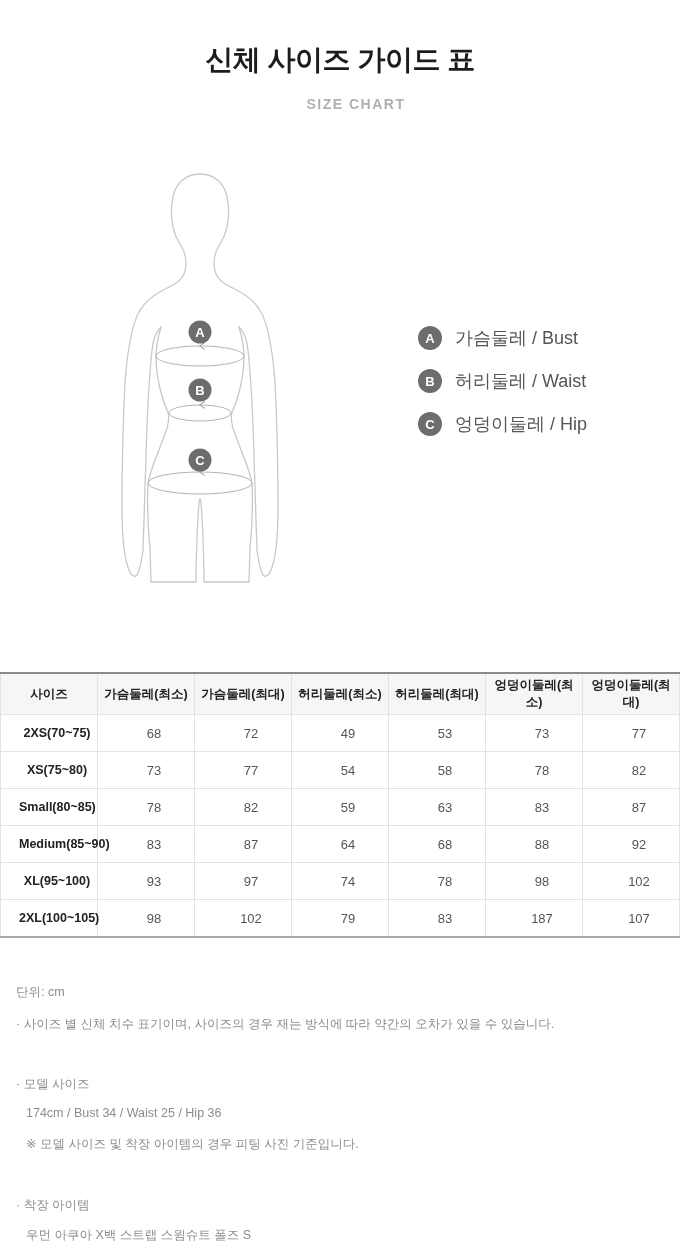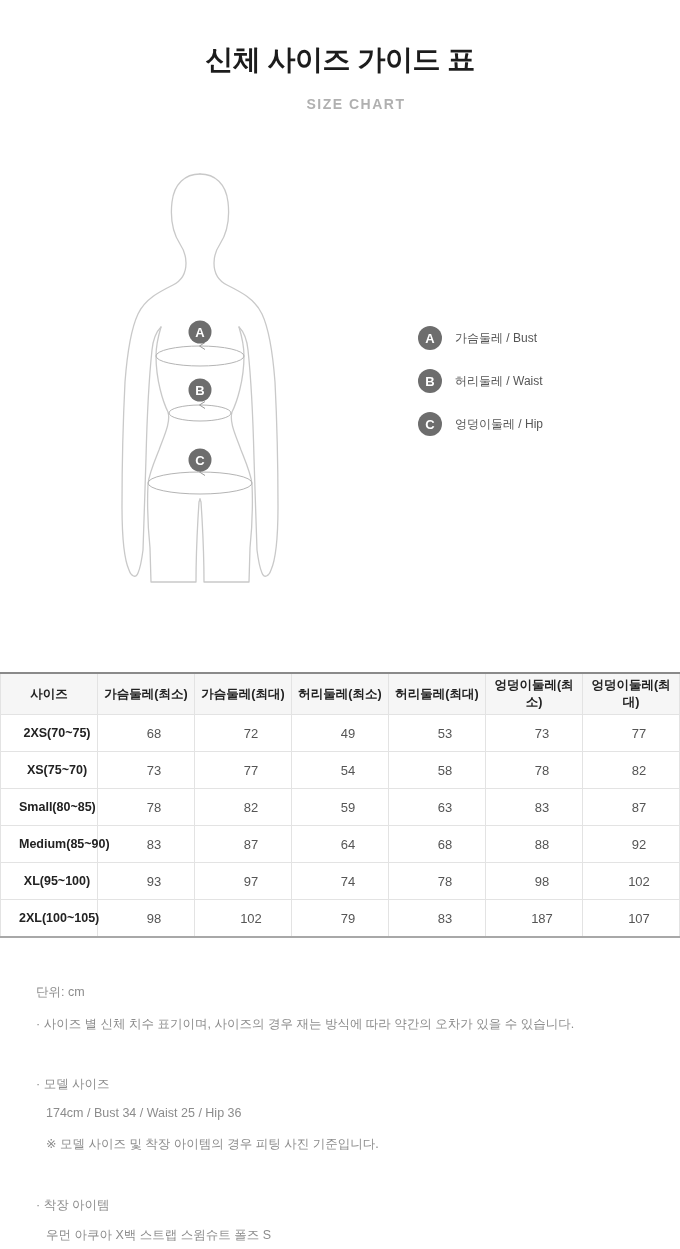--- a/index.html
+++ b/index.html
@@ -24,33 +24,33 @@
     font-size:28px;line-height:36px;font-weight:800;color:var(--c-title);letter-spacing:-0.5px;}
   .subtitle{position:absolute;top:96px;left:16px;width:680px;text-align:center;
     font-size:14px;font-weight:700;color:var(--c-subtitle);letter-spacing:1.5px;}
 
   .figure-wrap{position:absolute;left:115px;top:170px;width:170px;height:420px;}
 
   .legend{position:absolute;left:418px;top:326px;}
   .legend-row{display:flex;align-items:center;height:24px;margin-bottom:19px;}
   .legend-badge{width:24px;height:24px;border-radius:50%;background:var(--c-badge);
     color:#ffffff;font-size:13px;font-weight:700;display:flex;align-items:center;justify-content:center;flex:0 0 24px;}
-  .legend-label{margin-left:13px;font-size:12px;color:var(--c-legend);white-space:nowrap;}
+  .legend-label{margin-left:13px;font-size:18px;color:var(--c-legend);white-space:nowrap;}
 
   .table-wrap{position:absolute;left:0;top:672px;width:676px;}
   table{width:680px;border-collapse:collapse;table-layout:fixed;
     border-top:2px solid var(--c-outer-border);border-bottom:2px solid #a8a8a8;}
   th,td{border:1px solid var(--c-border);text-align:center;vertical-align:middle;padding:0 2px;}
   th{height:40px;background:var(--c-th-bg);font-size:12.5px;font-weight:700;color:var(--c-label);}
   td{height:36px;font-size:13px;color:var(--c-cell);padding-left:18px;}
   td.row-label{font-weight:700;color:var(--c-label);font-size:12.5px;}
   table tr th:first-child,table tr td:first-child{border-left:1px solid var(--c-border);}
   table tr th:last-child,table tr td:last-child{border-right:1px solid var(--c-border);}
 
-  .note{position:absolute;font-size:12.5px;color:var(--c-note);white-space:nowrap;margin-left:20px;}
+  .note{position:absolute;font-size:12.5px;color:var(--c-note);white-space:nowrap;}
   .n-unit{top:984px;left:16px;}
   .n-disclaimer{top:1016px;left:16px;}
   .n-model-title{top:1076px;left:16px;}
   .n-model-detail{top:1106px;left:26px;}
   .n-model-note{top:1136px;left:26px;}
   .n-outfit-title{top:1197px;left:16px;}
   .n-outfit-detail{top:1227px;left:26px;}
 </style>
 </head>
 <body>
@@ -143,21 +143,21 @@
           <tr>
             <td class="row-label">2XS(70~75)</td>
             <td>68</td>
             <td>72</td>
             <td>49</td>
             <td>53</td>
             <td>73</td>
             <td>77</td>
           </tr>
           <tr>
-            <td class="row-label">XS(75~70)</td>
+            <td class="row-label">XS(75~80)</td>
             <td>73</td>
             <td>77</td>
             <td>54</td>
             <td>58</td>
             <td>78</td>
             <td>82</td>
           </tr>
           <tr>
             <td class="row-label">Small(80~85)</td>
             <td>78</td>

